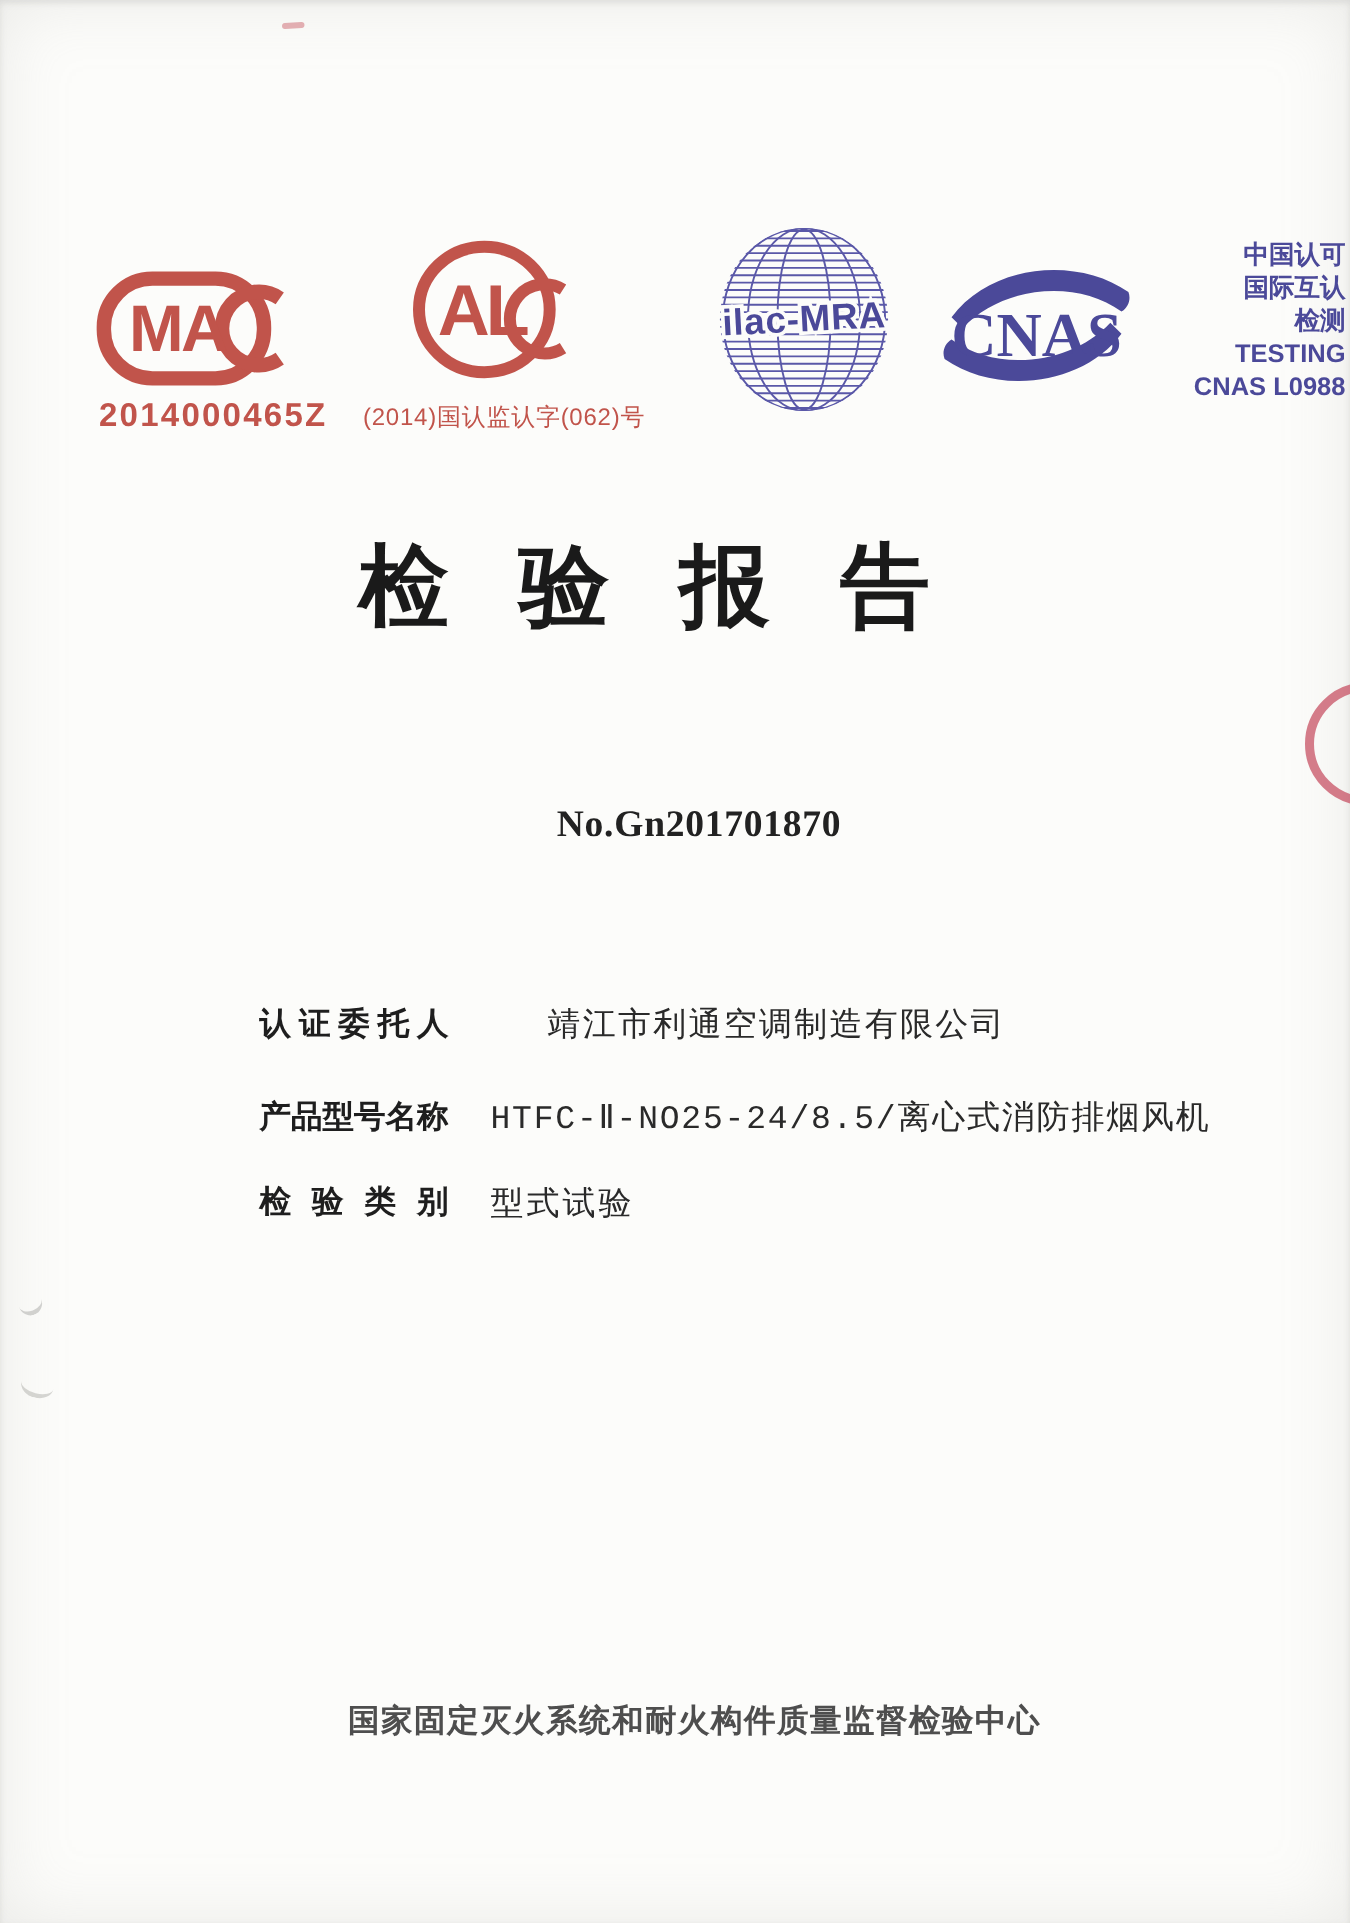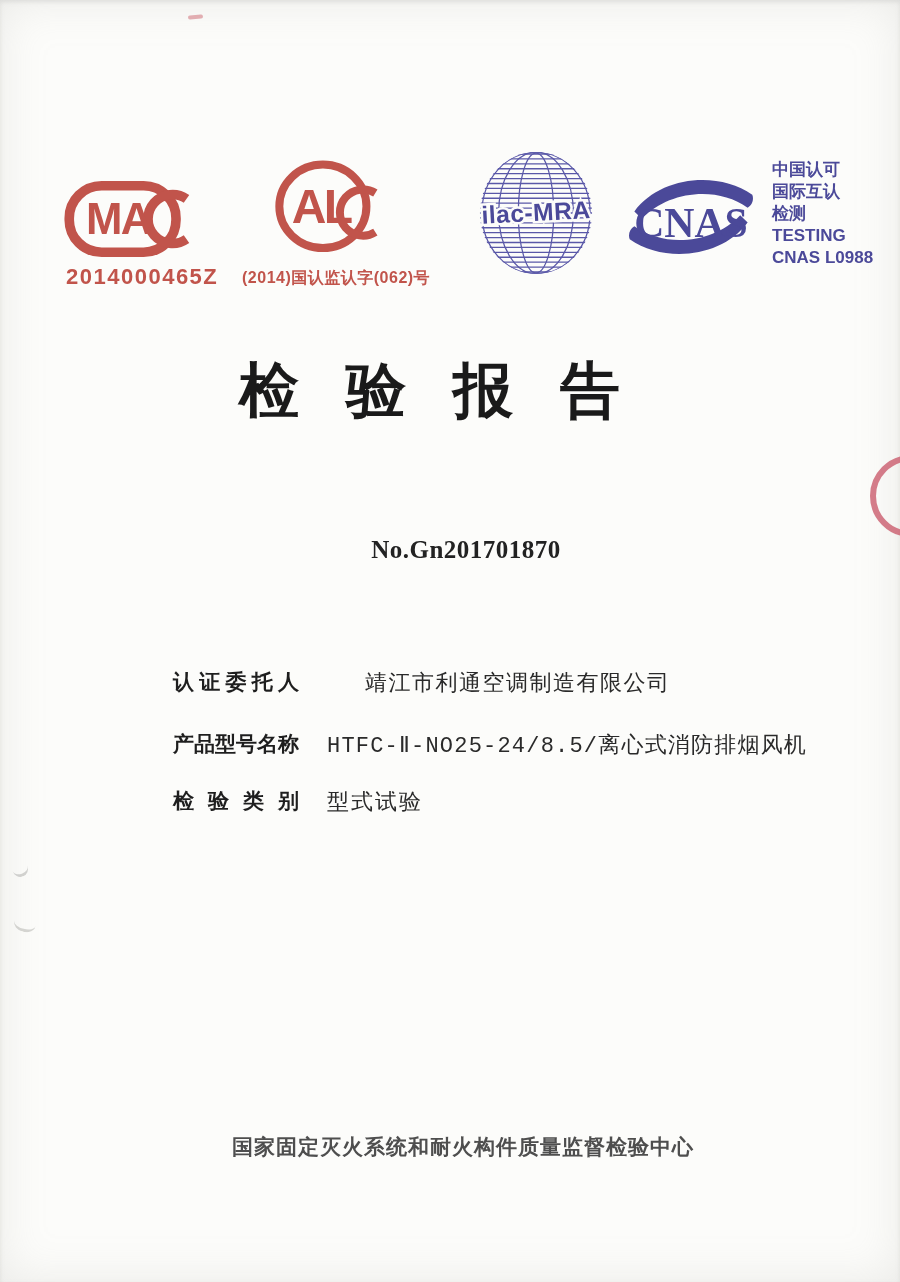--- a/index.html
+++ b/index.html
@@ -7,25 +7,25 @@
     position:relative;width:900px;height:1282px;margin:0 auto;
     background:#fcfcfa;overflow:hidden;
     box-shadow:inset 0 0 46px rgba(175,175,168,.22), inset 0 2px 4px rgba(160,160,155,.25);
     font-family:"Liberation Sans",sans-serif;
   }
   
   .logo-abs{position:absolute;}
   .cma-svg{left:64px;top:176px;width:140px;height:86px;}
   .cma-num{left:66px;top:264px;font-size:22px;font-weight:bold;letter-spacing:1.5px;color:#c1544b;}
   .cal-svg{left:274px;top:156px;width:120px;height:106px;}
-  .cal-num{left:242px;top:268px;font-size:16px;font-weight:bold;letter-spacing:.5px;color:#c1544b;}
+  .cal-num{left:242px;top:268px;font-size:16px;font-weight:normal;letter-spacing:.5px;color:#c1544b;}
   .ilac-svg{left:477px;top:149px;width:118px;height:128px;}
   .cnas-svg{left:619px;top:165px;width:144px;height:104px;}
   .accred{left:772px;top:159px;width:125px;line-height:22px;font-size:17px;font-weight:bold;color:#4b4999;}
-  .accred div{white-space:nowrap;}
+  .accred div{white-space:nowrap;text-align:right;}
   
   .title{
     position:absolute;left:239px;top:359px;margin:0;
     font-size:60px;line-height:1.05;font-weight:900;color:#1a1a1a;
     letter-spacing:47px;white-space:nowrap;
   }
   .report-no{
     position:absolute;left:0;top:536px;width:900px;text-align:center;
     font-family:"Liberation Serif",serif;font-weight:bold;font-size:25px;color:#222;
     letter-spacing:.5px;transform:translateX(16px);

